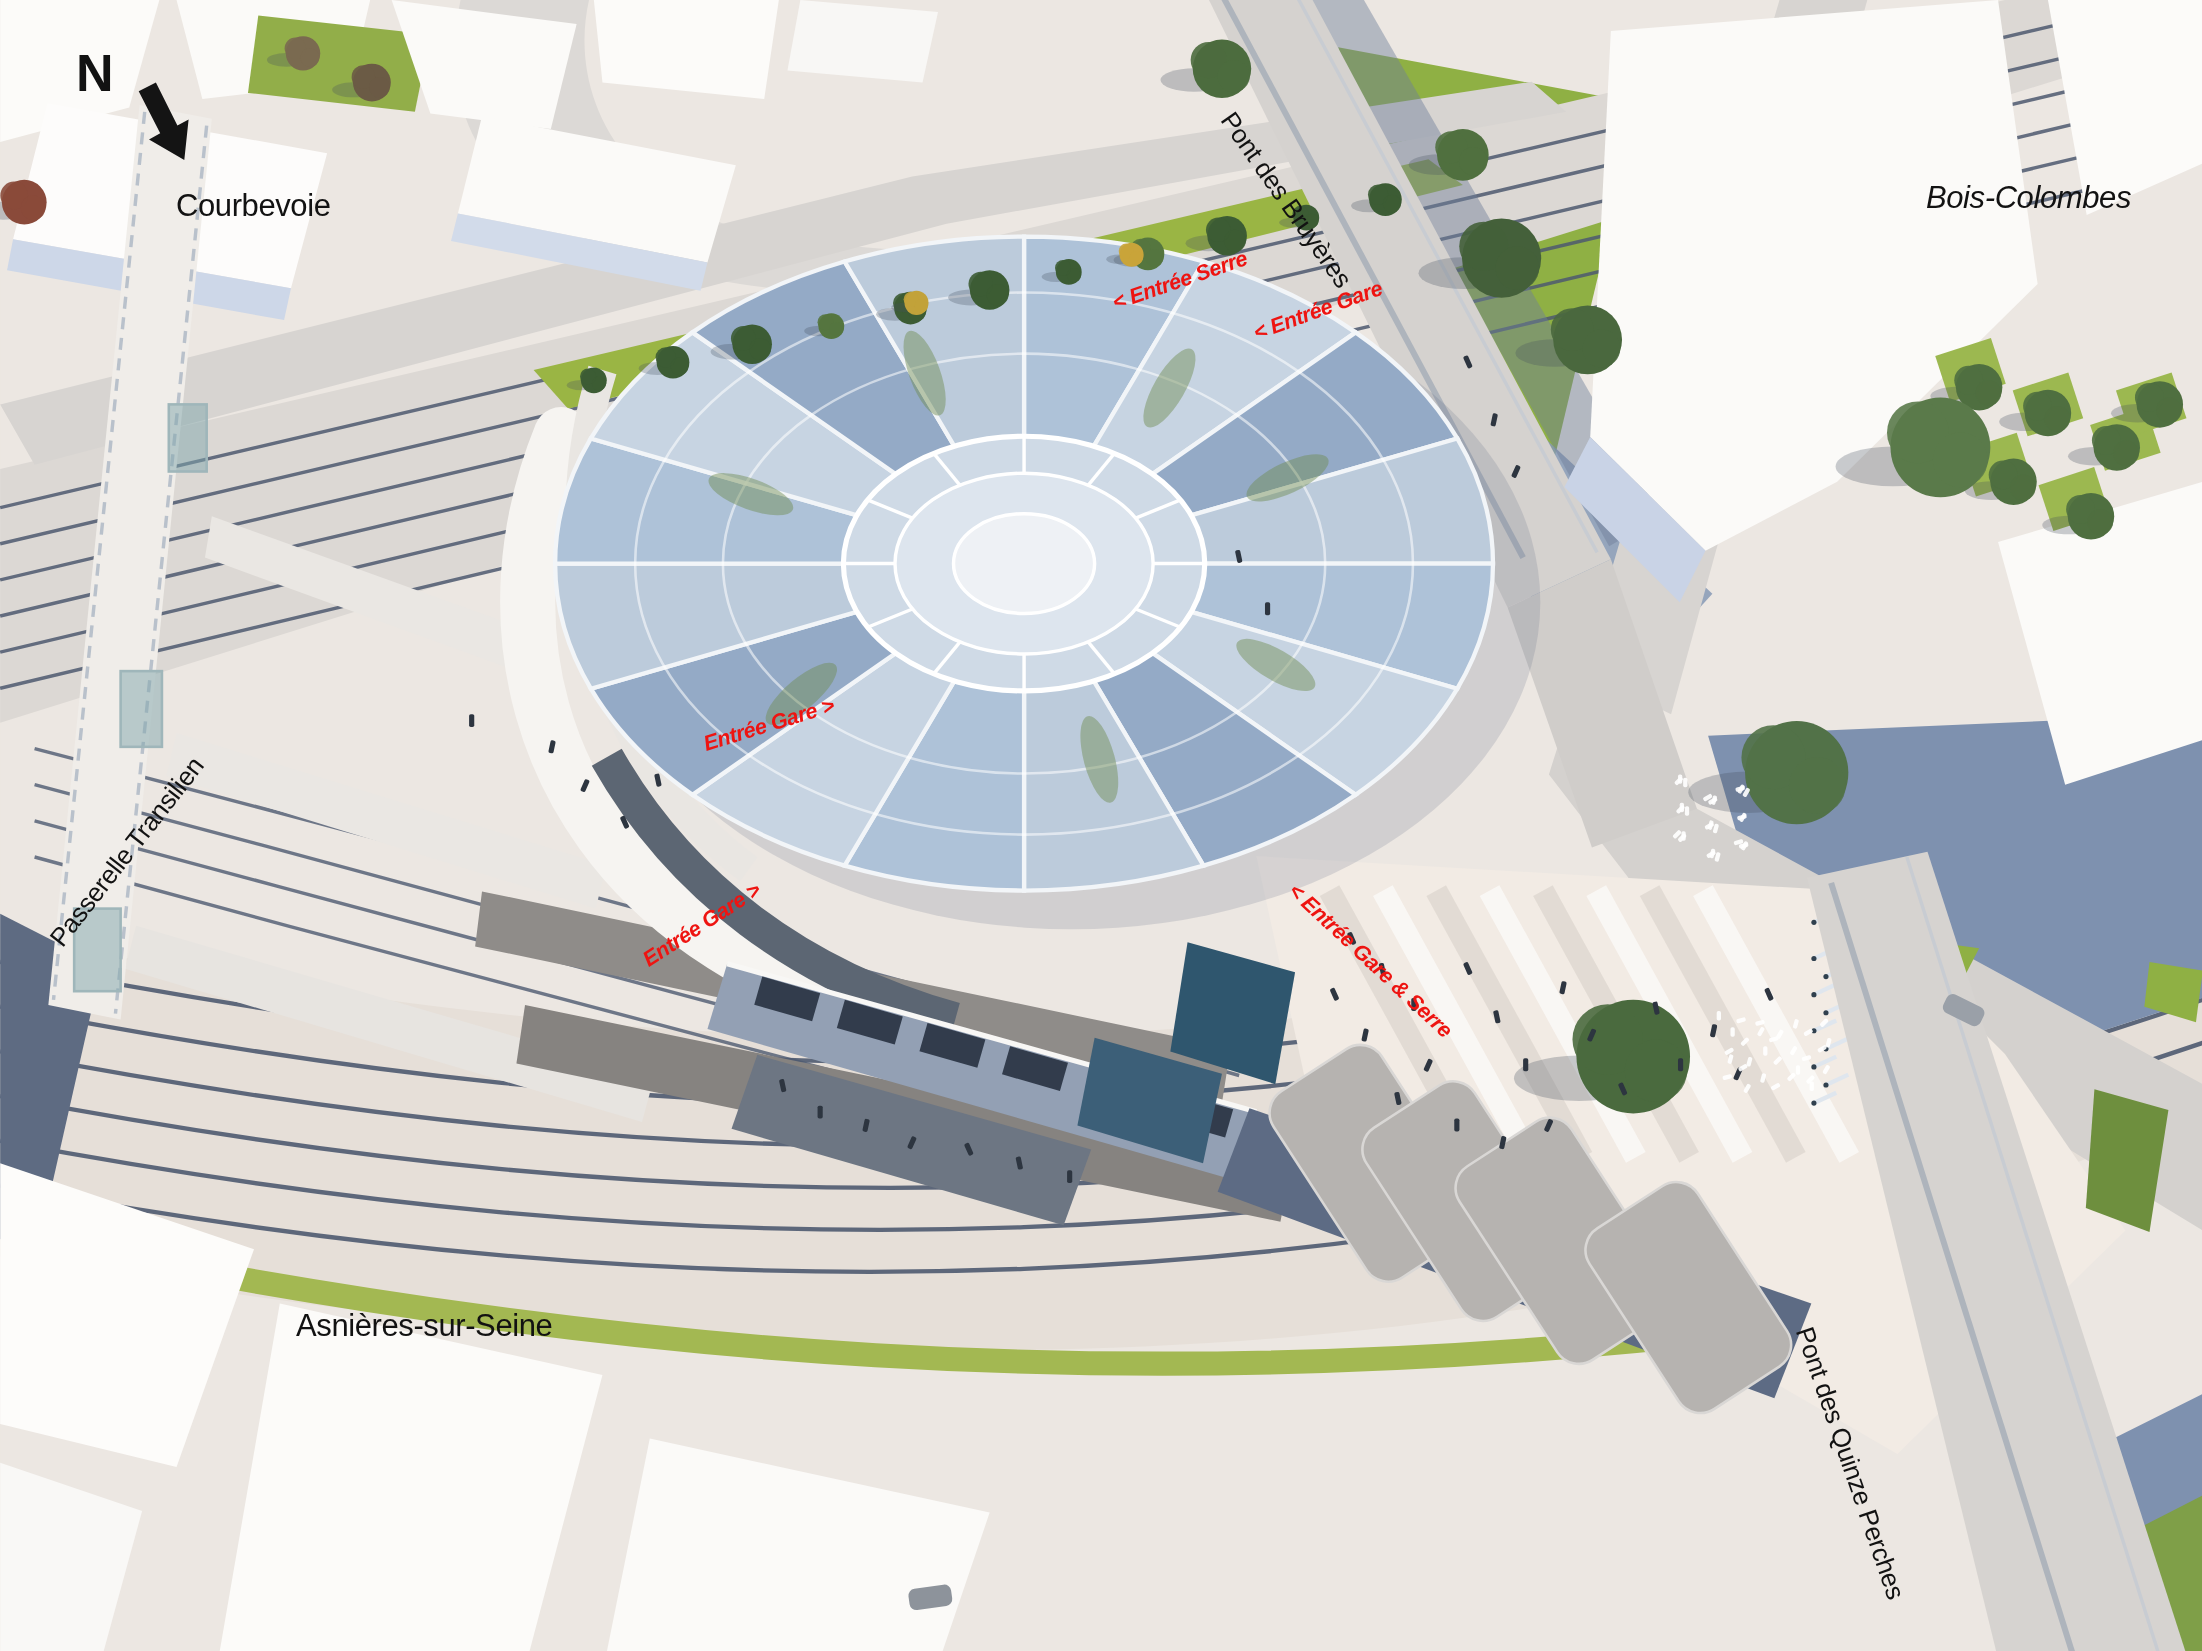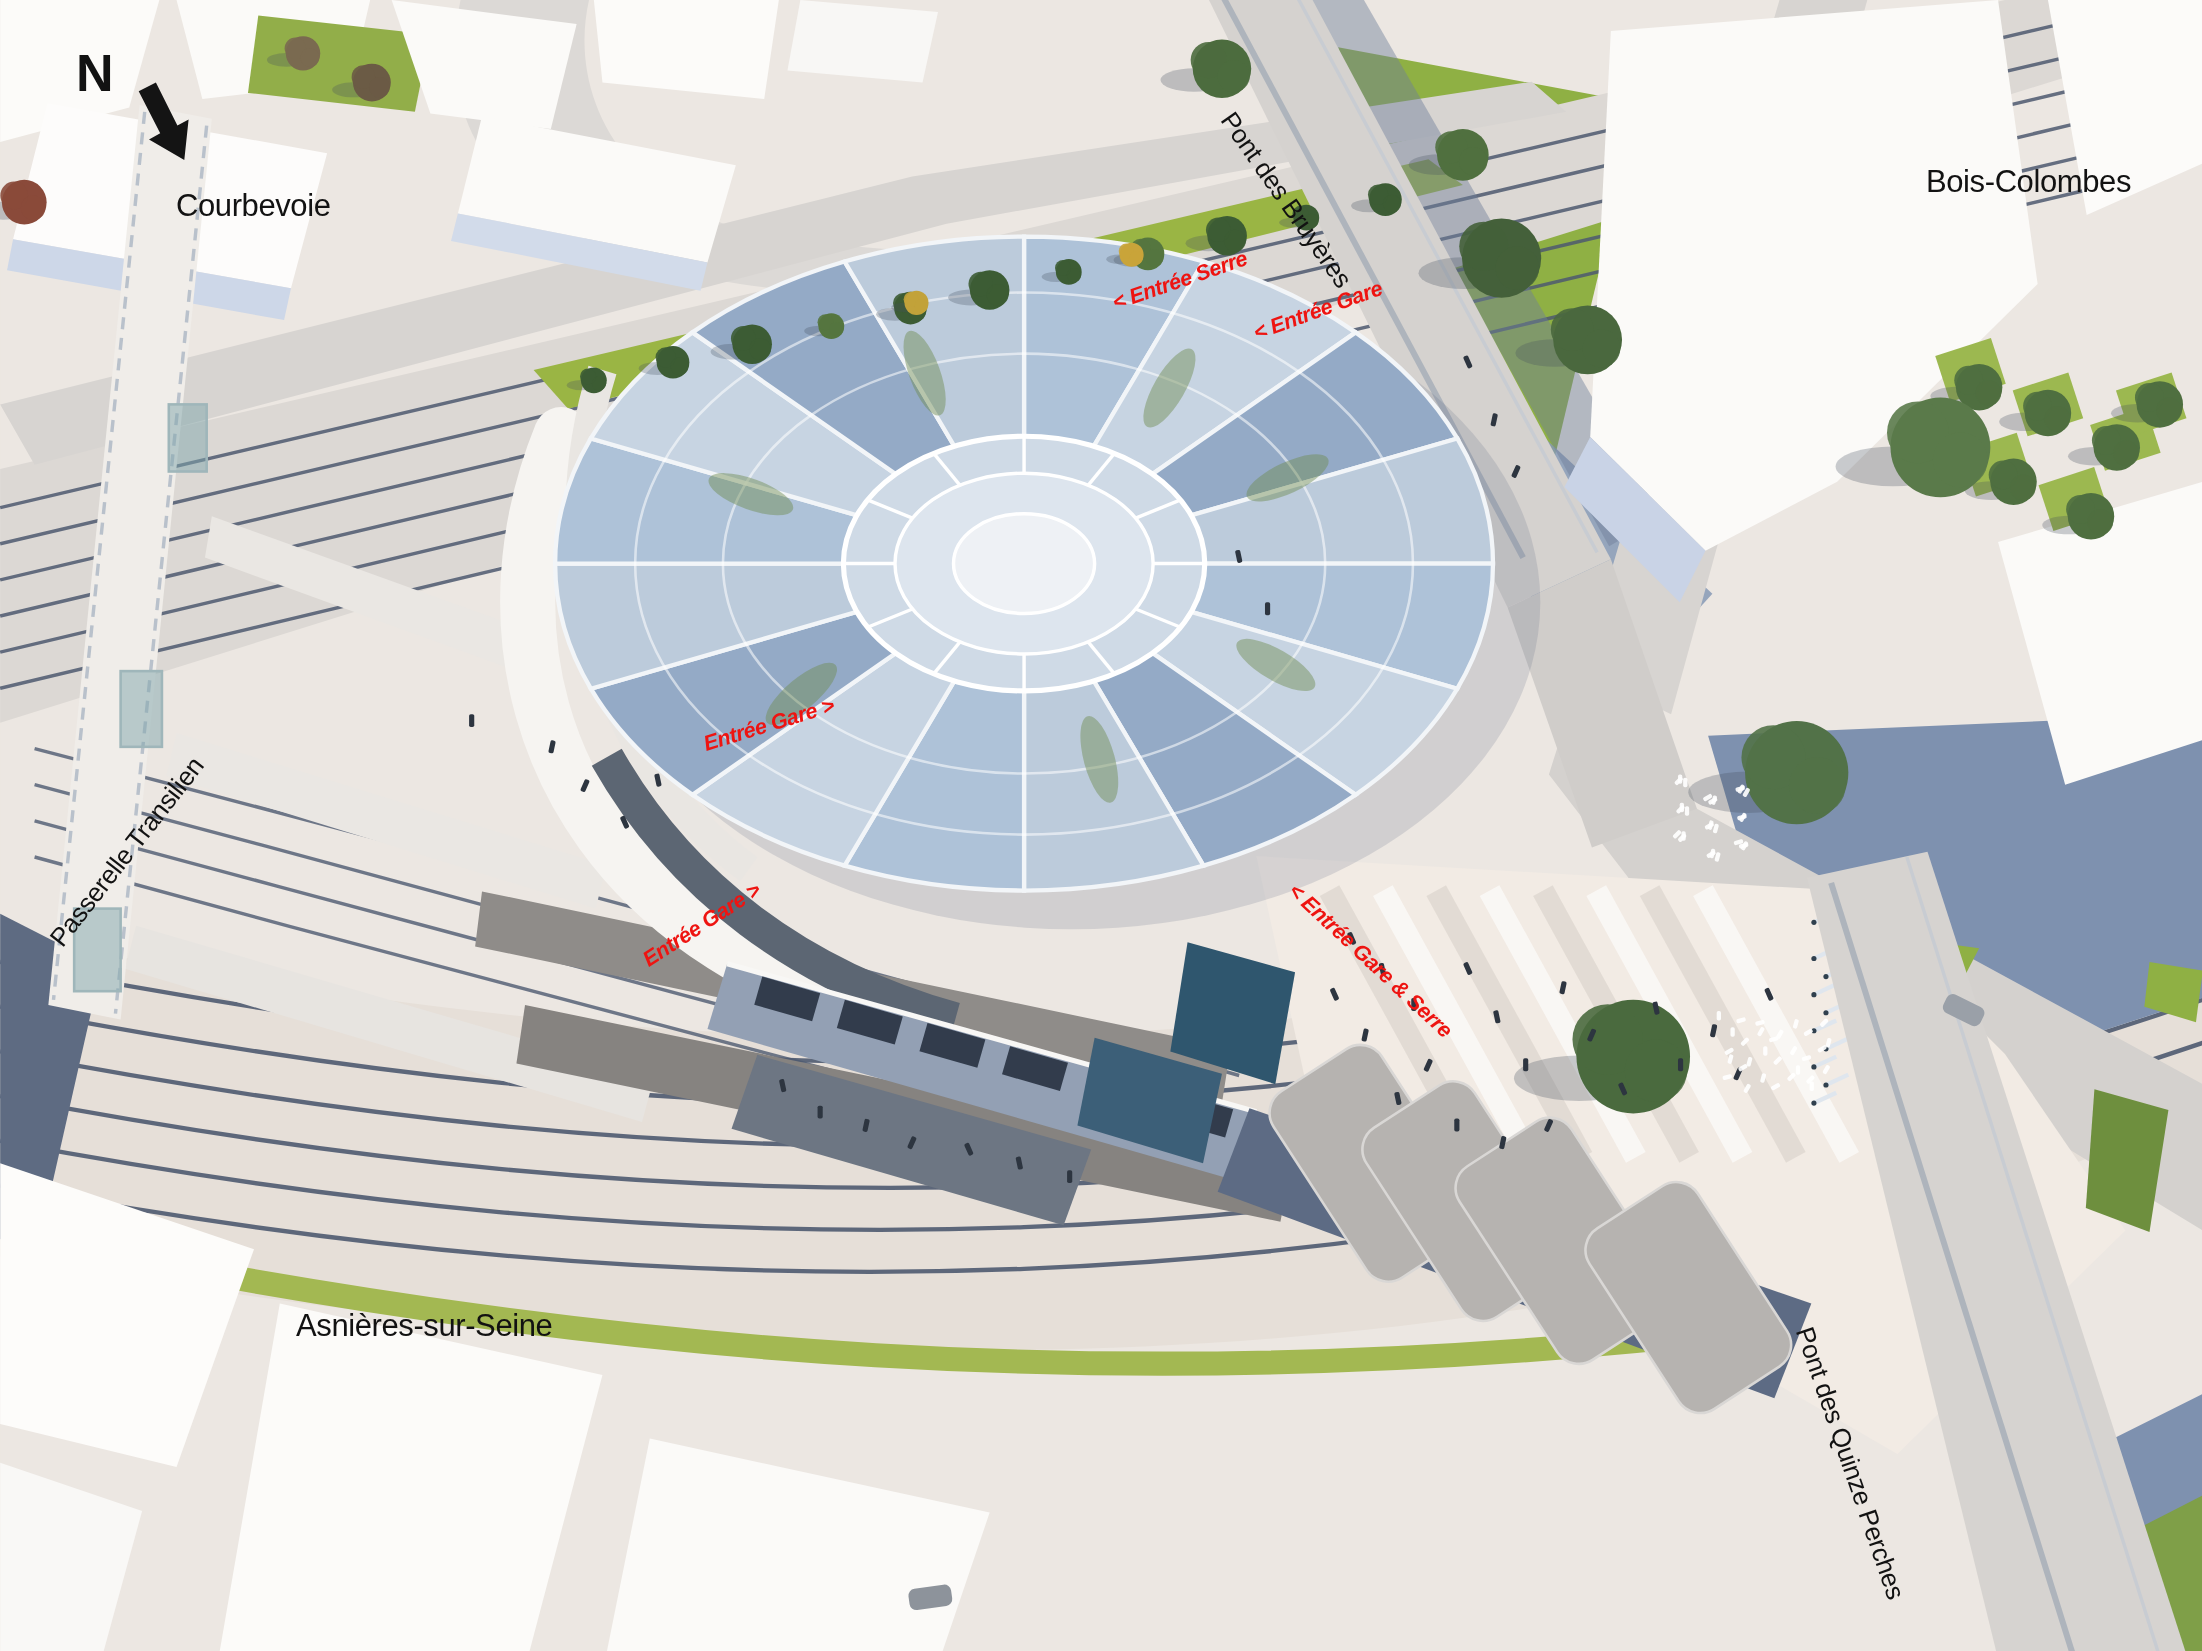--- a/index.html
+++ b/index.html
@@ -458,21 +458,21 @@
 
   <rect x="2258" y="1162" width="48" height="24" rx="8" fill="#9aa0a8" transform="rotate(26 2282 1174)"></rect>
   <rect x="1056" y="1844" width="50" height="25" rx="8" fill="#8d939b" transform="rotate(-8 1081 1856)"></rect>
 
   <polygon points="161,106 181,96 206,146 219,139 214,186 173,162 186,155" fill="#141414"></polygon>
 </svg>
 
   <div class="lbl north-n" style="left:76px;top:43px;">N</div>
 
   <div class="lbl district" style="left:176px;top:188px;">Courbevoie</div>
-  <div class="lbl district" style="left:1926px;top:164px;">Bois-Colombes</div>
+  <div class="lbl district" style="left:1926px;top:180px;font-style:italic;">Bois-Colombes</div>
   <div class="lbl district" style="left:296px;top:1308px;">Asnières-sur-Seine</div>
 
   <div class="lbl bridge ctr" style="left:1286px;top:200px;transform:translate(-50%,-50%) rotate(55deg);">Pont des Bruyères</div>
   <div class="lbl bridge ctr" style="left:1850px;top:1463px;transform:translate(-50%,-50%) rotate(71deg);">Pont des Quinze Perches</div>
   <div class="lbl bridge ctr" style="left:127px;top:852px;transform:translate(-50%,-50%) rotate(-52deg);">Passerelle Transilien</div>
 
   <div class="lbl red ctr" style="left:1180px;top:281px;transform:translate(-50%,-50%) rotate(-19deg);">&lt; Entrée Serre</div>
   <div class="lbl red ctr" style="left:1318px;top:311px;transform:translate(-50%,-50%) rotate(-20deg);">&lt; Entrée Gare</div>
   <div class="lbl red ctr" style="left:769px;top:725px;transform:translate(-50%,-50%) rotate(-17deg);">Entrée Gare &gt;</div>
   <div class="lbl red ctr" style="left:702px;top:925px;transform:translate(-50%,-50%) rotate(-33deg);">Entrée Gare &gt;</div>

